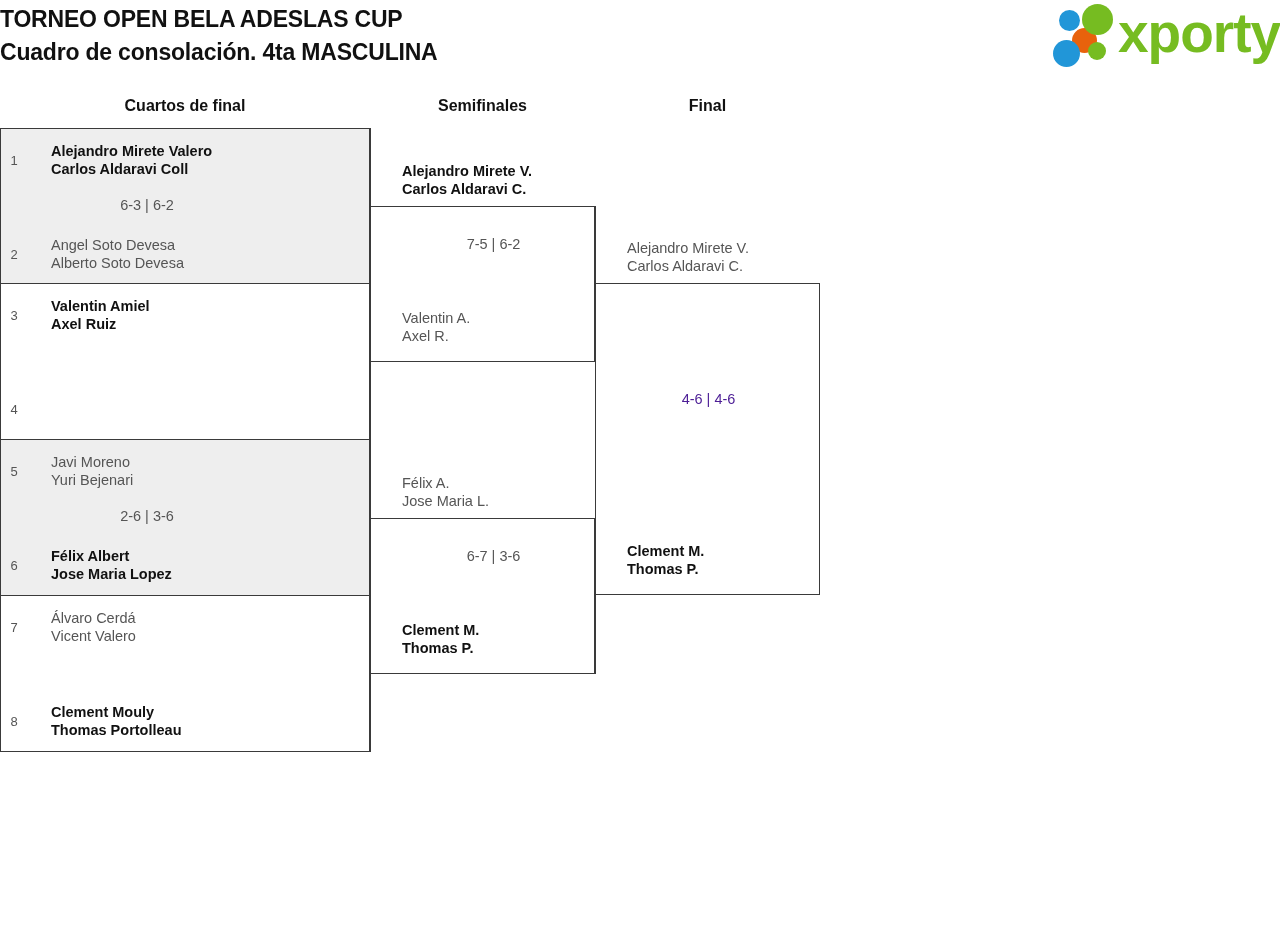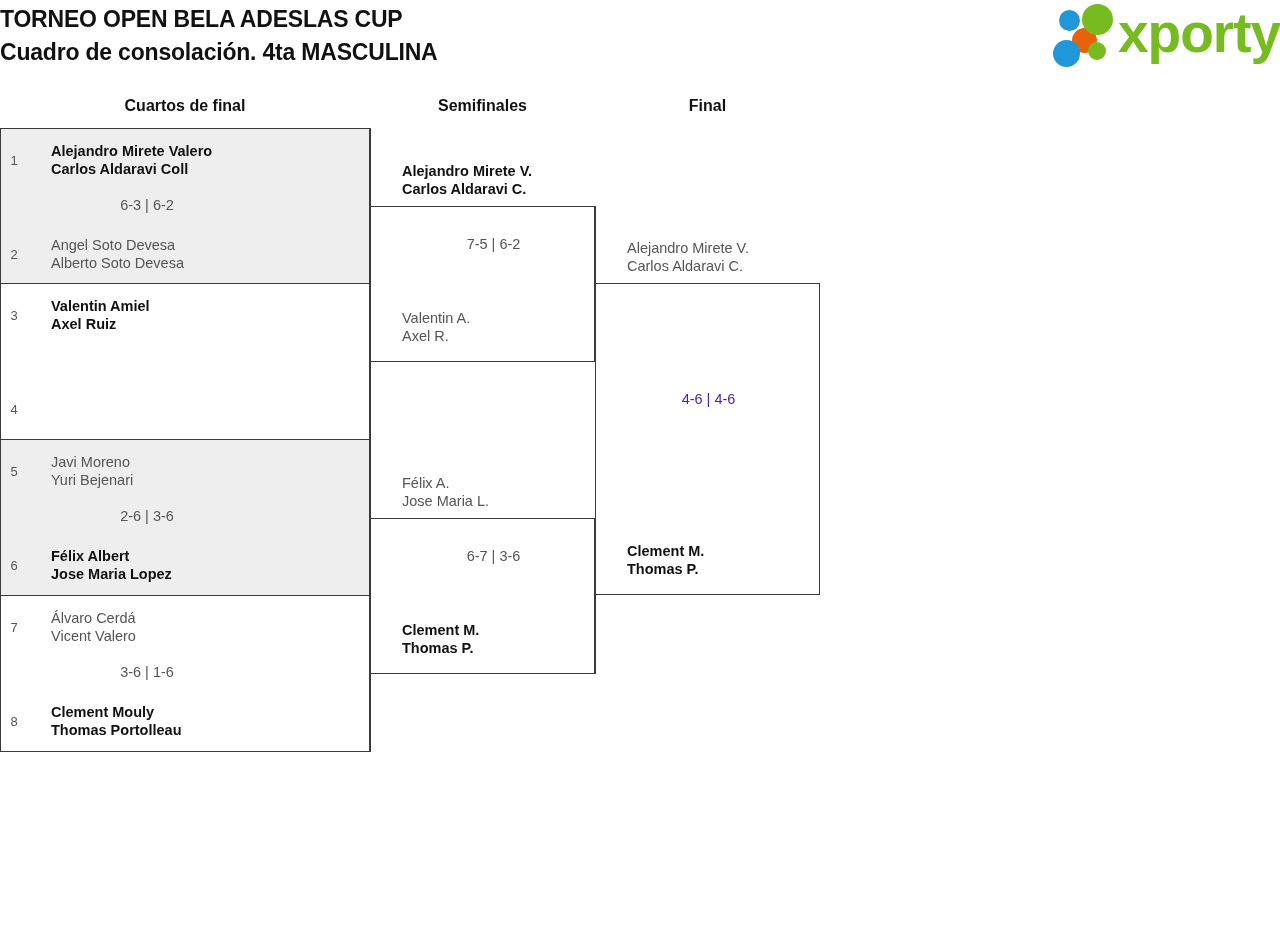--- a/index.html
+++ b/index.html
@@ -272,21 +272,20 @@
   </div>
 
   <div class="match r1" style="top:596px;">
     <div class="slot slot-top">
       <span class="seed">7</span>
       <span class="names">
         <span class="nm">Álvaro Cerdá</span>
         <span class="nm">Vicent Valero</span>
       </span>
     </div>
-    <div class="score">3-6 | 1-6</div>
     <div class="slot slot-bottom">
       <span class="seed">8</span>
       <span class="names winner">
         <span class="nm">Clement Mouly</span>
         <span class="nm">Thomas Portolleau</span>
       </span>
     </div>
   </div>
 
   <div class="match r2" style="top:206px;">

